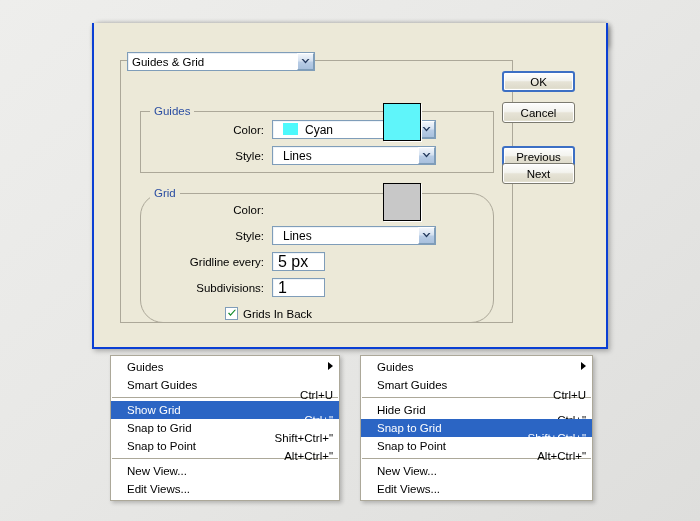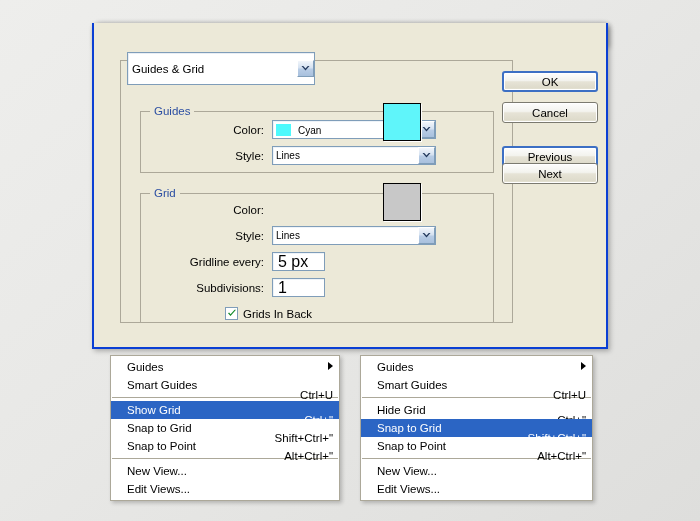--- a/index.html
+++ b/index.html
@@ -71,21 +71,21 @@
     height: 263px;
     border: 1px solid #aca899;
     box-sizing: border-box;
   }
   
   .page-select {
     position: absolute;
     left: 33px;
     top: 29px;
     width: 188px;
-    height: 33px;
+    height: 19px;
     box-sizing: border-box;
     background: #ffffff;
     border: 1px solid #7f9db9;
     display: flex;
     align-items: center;
     box-shadow: inset 1px 1px 0 #e9eef4;
   }
   .page-select .sel-text {
     flex: 1;
     padding-left: 4px;
@@ -120,21 +120,21 @@
     position: absolute;
     top: -7px;
     left: 9px;
     background: #ece9d8;
     padding: 0 4px;
     color: #2b4ea2;
     font-size: 11.5px;
     line-height: 12px;
   }
   #guides-group { left: 46px; top: 88px; width: 354px; height: 62px; }
-  #grid-group   { left: 46px; top: 170px; width: 354px; height: 130px; }
+  #grid-group   { left: 46px; top: 170px; width: 354px; height: 130px; border-radius: 23px; }
 
   
   .field-label {
     position: absolute;
     text-align: right;
     color: #000;
     font-size: 11.5px;
     line-height: 14px;
   }
   .combo {
@@ -142,27 +142,27 @@
     height: 19px;
     box-sizing: border-box;
     background: #ffffff;
     border: 1px solid #7f9db9;
     display: flex;
     align-items: center;
     box-shadow: inset 1px 1px 0 #eef3f8;
   }
   .combo .sel-text {
     flex: 1;
-    padding-left: 3px;
-    font-size: 10px;
+    padding-left: 10px;
+    font-size: 12px;
     color: #000;
     white-space: nowrap;
     overflow: hidden;
     display: flex;
-    align-items: flex-end;
+    align-items: flex-start;
   }
   .inline-swatch {
     display: inline-block;
     width: 15px;
     height: 12px;
     margin-right: 7px;
     flex: 0 0 auto;
   }
   .textbox {
     position: absolute;
@@ -203,21 +203,21 @@
     display: flex;
     align-items: center;
     justify-content: center;
     flex: 0 0 auto;
   }
   .checkrow .lbl { font-size: 11.5px; color:#000; }
 
   
   .btn {
     position: absolute;
-    width: 96px;
+    width: 73px;
     height: 21px;
     box-sizing: border-box;
     background: linear-gradient(to bottom, #fdfdfd 0%, #f3f3ee 44%, #e6e3d6 52%, #dedbcb 88%, #eceada 100%);
     border: 1px solid #7b7a70;
     border-radius: 3px;
     font-size: 11.5px;
     color: #000;
     display: flex;
     align-items: center;
     justify-content: center;

